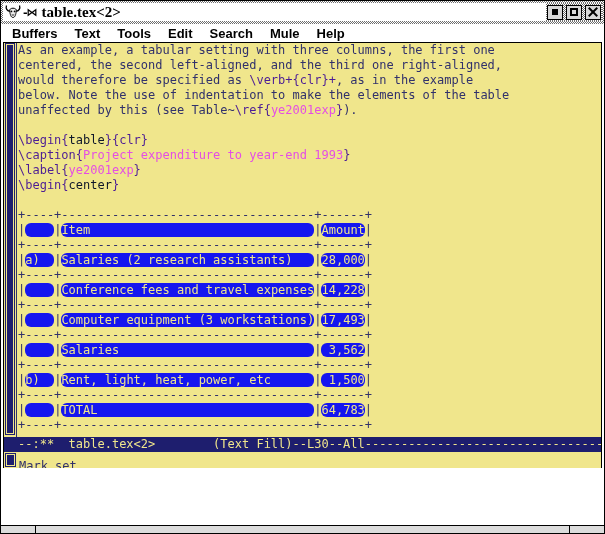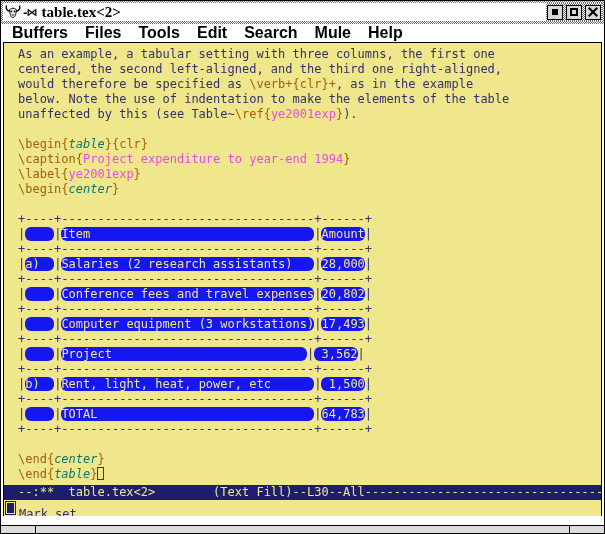--- a/index.html
+++ b/index.html
@@ -43,43 +43,43 @@
     background:#000;
   }
   .glyph-close::before { transform:rotate(45deg); }
   .glyph-close::after  { transform:rotate(-45deg); }
   .title-strip { height:3px; }
   
   .menubar {
     height:19px; background:#fff; border-bottom:1px solid #000;
     display:flex; align-items:center; gap:17px; padding-left:9px;
     font-family:"Liberation Sans", sans-serif; font-weight:bold;
-    font-size:16px; color:#000; margin:0 2px;
+    font-size:13px; color:#000; margin:0 2px;
   }
   .menu-item { cursor:default; }
   
   .frame {
     margin:0 2px; border-left:1px solid #000; border-right:1px solid #000;
     background:#f0e68c;
   }
-  .main { display:flex; height:442px; position:relative;align-items:center; }
+  .main { display:flex; height:394px; position:relative; }
   .scrollbar {
     width:13px; background:#f0e68c; border-right:1px solid #31316b;
     position:relative; flex:0 0 13px;
   }
   .thumb { position:absolute; left:1px; right:1px; top:0; bottom:2px; background:#1e1e6e; }
   .thumb::after { content:""; position:absolute; inset:1px; border:1px solid #f0e68c; }
   .buffer {
     flex:1; padding-left:1px; overflow:hidden;
     font-size:12px; line-height:15px; color:#31316b;
   }
   .line { height:15px; white-space:pre; }
   .body { color:#31316b; }
-  .kw   { color:#a16207; }
-  .env  { color:#0f766e;font-style:italic; }
+  .kw   { color:#4c1d95; }
+  .env  { color:#0f172a; }
   .str  { color:#e44ee4; }
   .hl   { background:#1616ef; color:#f0e68c;border-radius:6px; }
   .cursor {
     display:inline-block; width:7px; height:13px; border:1px solid #31316b;
     vertical-align:-2px;
   }
   .modeline {
     height:15px; background:#1e1e6e; color:#f0e68c;
     font-size:12px; line-height:15px; white-space:pre;
     padding-left:14px; overflow:hidden;
@@ -135,55 +135,55 @@
         <div class="ctl-btn">
           <div class="glyph-close"></div>
         </div>
       </div>
     </div>
     <div class="title-strip stipple"></div>
   </div>
 
   <div class="menubar" id="menubar">
       <span class="menu-item">Buffers</span>
-      <span class="menu-item">Files</span>
+      <span class="menu-item">Text</span>
       <span class="menu-item">Tools</span>
       <span class="menu-item">Edit</span>
       <span class="menu-item">Search</span>
       <span class="menu-item">Mule</span>
       <span class="menu-item">Help</span>
     </div>
 
   <div class="frame">
     <div class="main">
       <div class="scrollbar">
         <div class="thumb"></div>
       </div>
       <div class="buffer" id="buffer">
           <div class="line"><span class="body">As an example, a tabular setting with three columns, the first one</span></div>
           <div class="line"><span class="body">centered, the second left-aligned, and the third one right-aligned,</span></div>
           <div class="line"><span class="body">would therefore be specified as </span><span class="kw">\verb+{clr}+</span><span class="body">, as in the example</span></div>
           <div class="line"><span class="body">below. Note the use of indentation to make the elements of the table</span></div>
           <div class="line"><span class="body">unaffected by this (see Table~</span><span class="kw">\ref{</span><span class="str">ye2001exp</span><span class="kw">}</span><span class="body">).</span></div>
           <div class="line"> </div>
           <div class="line"><span class="kw">\begin{</span><span class="env">table</span><span class="kw">}{clr}</span></div>
-          <div class="line"><span class="kw">\caption{</span><span class="str">Project expenditure to year-end 1994</span><span class="kw">}</span></div>
+          <div class="line"><span class="kw">\caption{</span><span class="str">Project expenditure to year-end 1993</span><span class="kw">}</span></div>
           <div class="line"><span class="kw">\label{</span><span class="str">ye2001exp</span><span class="kw">}</span></div>
           <div class="line"><span class="kw">\begin{</span><span class="env">center</span><span class="kw">}</span></div>
           <div class="line"> </div>
           <div class="line">+----+-----------------------------------+------+</div>
           <div class="line">|<span class="hl">    </span>|<span class="hl">Item                               </span>|<span class="hl">Amount</span>|</div>
           <div class="line">+----+-----------------------------------+------+</div>
           <div class="line">|<span class="hl">a)  </span>|<span class="hl">Salaries (2 research assistants)   </span>|<span class="hl">28,000</span>|</div>
           <div class="line">+----+-----------------------------------+------+</div>
-          <div class="line">|<span class="hl">    </span>|<span class="hl">Conference fees and travel expenses</span>|<span class="hl">20,802</span>|</div>
+          <div class="line">|<span class="hl">    </span>|<span class="hl">Conference fees and travel expenses</span>|<span class="hl">14,228</span>|</div>
           <div class="line">+----+-----------------------------------+------+</div>
           <div class="line">|<span class="hl">    </span>|<span class="hl">Computer equipment (3 workstations)</span>|<span class="hl">17,493</span>|</div>
           <div class="line">+----+-----------------------------------+------+</div>
-          <div class="line">|<span class="hl">    </span>|<span class="hl">Project                           </span>|<span class="hl"> 3,562</span>|</div>
+          <div class="line">|<span class="hl">    </span>|<span class="hl">Salaries                           </span>|<span class="hl"> 3,562</span>|</div>
           <div class="line">+----+-----------------------------------+------+</div>
           <div class="line">|<span class="hl">b)  </span>|<span class="hl">Rent, light, heat, power, etc      </span>|<span class="hl"> 1,500</span>|</div>
           <div class="line">+----+-----------------------------------+------+</div>
           <div class="line">|<span class="hl">    </span>|<span class="hl">TOTAL                              </span>|<span class="hl">64,783</span>|</div>
           <div class="line">+----+-----------------------------------+------+</div>
           <div class="line"> </div>
           <div class="line"><span class="kw">\end{</span><span class="env">center</span><span class="kw">}</span></div>
           <div class="line"><span class="kw">\end{</span><span class="env">table</span><span class="kw">}</span><span class="cursor"></span></div>
         </div>
     </div>

